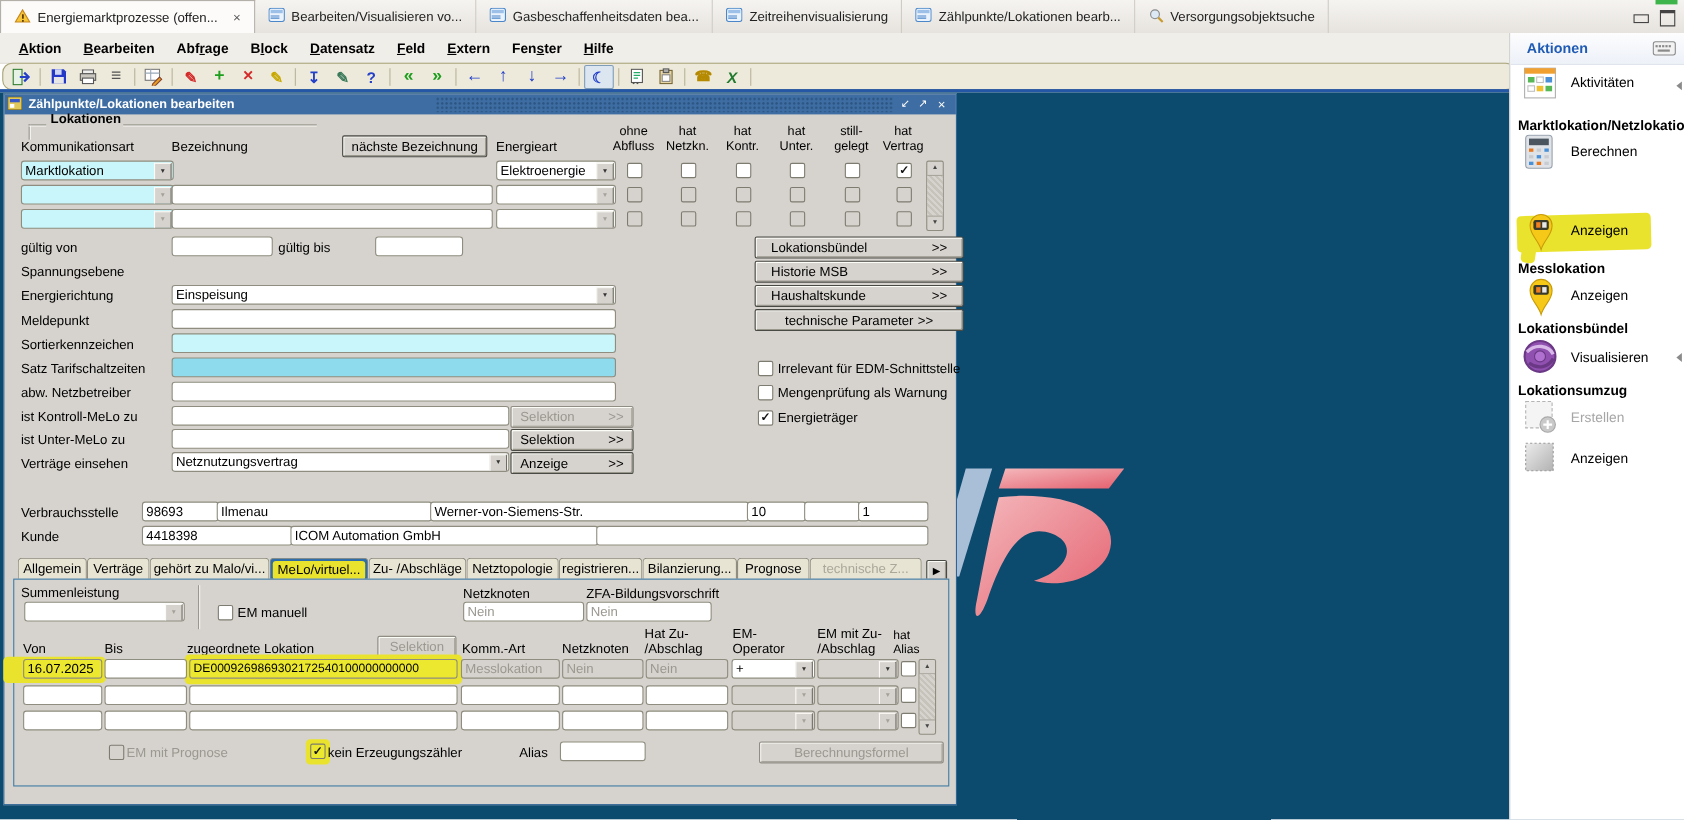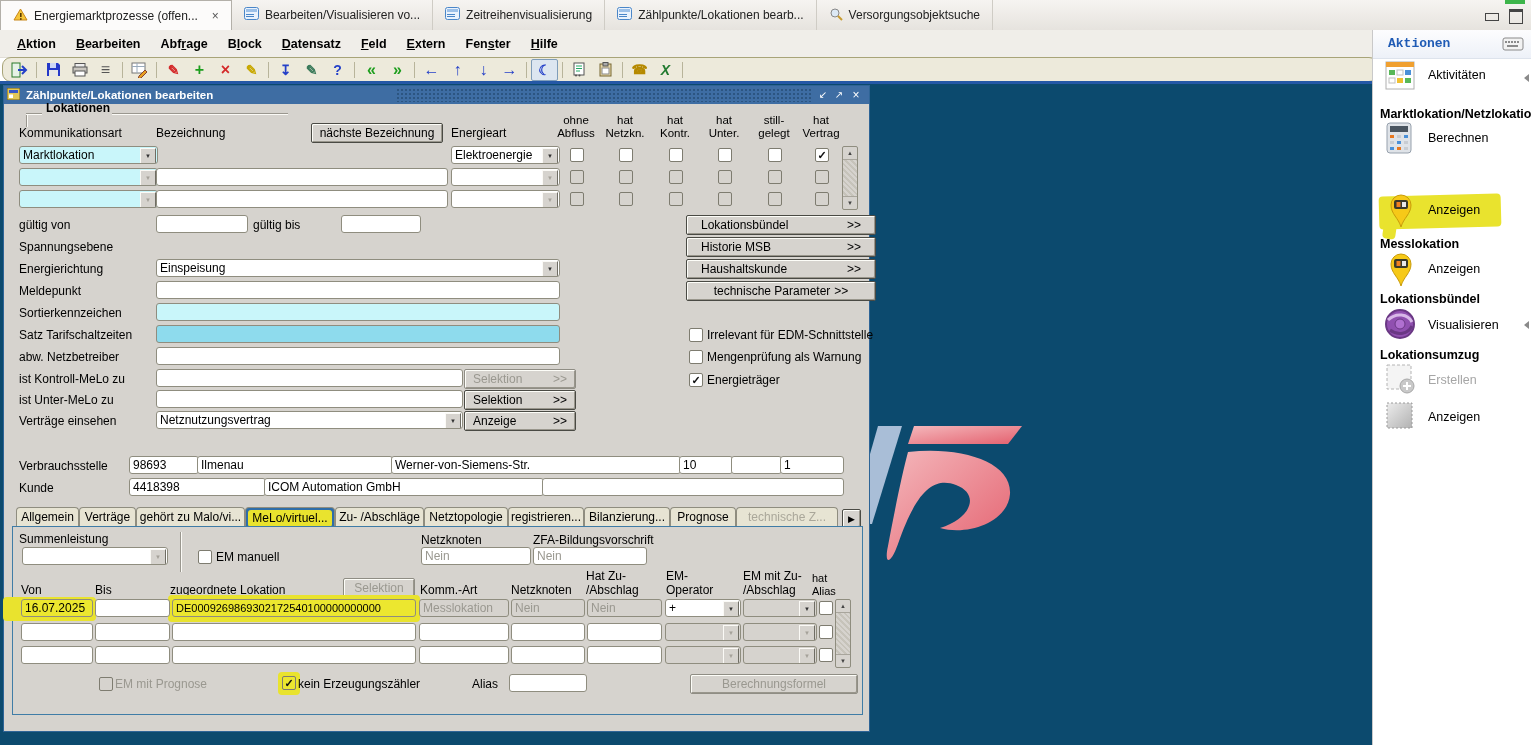--- a/index.html
+++ b/index.html
@@ -72,21 +72,21 @@
   .panel{position:absolute;left:8px;top:440px;width:849px;height:187px;border:1px solid #3f7ca6;background:#d6d3ce;}
   .sbv{position:absolute;width:14px;background:#d6d3ce;border:1px solid #8f8d7f;border-radius:2px;
        display:flex;flex-direction:column;}
   .sba{font-size:6px;text-align:center;height:12px;line-height:12px;color:#444;border-bottom:1px solid #a8a59c;}
   .sba.dn{border-top:1px solid #a8a59c;border-bottom:none;}
   .sbt{flex:1;background:repeating-linear-gradient(45deg,#d6d3ce 0 2px,#c6c3ba 2px 4px);}
   
   .sidebar{position:absolute;left:1372px;top:30px;width:159px;height:715px;background:#fff;
            border-left:1px solid #c9c9c9;overflow:hidden;}
   .sb-top{position:absolute;left:0;top:0;width:100%;height:28px;
-          background:linear-gradient(#fdfdfe,#edf1f8);border-bottom:1px solid #dde3ec;font-family:Liberation Mono, monospace;}
+          background:linear-gradient(#fdfdfe,#edf1f8);border-bottom:1px solid #dde3ec;}
   .sb-title{position:absolute;left:15px;top:6px;font-size:13px;font-weight:bold;color:#1f5bb5;}
   .sb-head{position:absolute;left:7px;font-size:12.5px;font-weight:bold;white-space:nowrap;}
   .sb-act{position:absolute;left:0;width:158px;height:40px;}
   .sb-ico{position:absolute;left:12px;top:0;}
   .sb-lbl{position:absolute;left:55px;top:8px;font-size:12.5px;width:96px;line-height:15px;}
   .sb-lbl.dis{color:#a6a6a6;}
   .tri{position:absolute;right:2px;top:14px;width:0;height:0;border-top:4px solid transparent;
        border-bottom:4px solid transparent;border-right:5px solid #8a8a8a;}
   
   .c-green{color:#1d9e1d}.c-red{color:#d42a2a}.c-blue{color:#2440c8}.c-yellow{color:#c8a800}
@@ -116,20 +116,28 @@
             <path d="M2 7.5h8M2 9.5h8" stroke="#4a86c8"></path>
           </svg></span>
       <span>Bearbeiten/Visualisieren vo...</span>
     </div>
     <div class="ttab">
       <span><svg width="15" height="13">
             <rect x="0.5" y="0.5" width="14" height="12" rx="2" fill="#eaf2fc" stroke="#4a86c8"></rect>
             <rect x="2" y="2" width="11" height="3" fill="#9cc0e8"></rect>
             <path d="M2 7.5h8M2 9.5h8" stroke="#4a86c8"></path>
           </svg></span>
+      <span>Gasbeschaffenheitsdaten bea...</span>
+    </div>
+    <div class="ttab">
+      <span><svg width="15" height="13">
+            <rect x="0.5" y="0.5" width="14" height="12" rx="2" fill="#eaf2fc" stroke="#4a86c8"></rect>
+            <rect x="2" y="2" width="11" height="3" fill="#9cc0e8"></rect>
+            <path d="M2 7.5h8M2 9.5h8" stroke="#4a86c8"></path>
+          </svg></span>
       <span>Zeitreihenvisualisierung</span>
     </div>
     <div class="ttab">
       <span><svg width="15" height="13">
             <rect x="0.5" y="0.5" width="14" height="12" rx="2" fill="#eaf2fc" stroke="#4a86c8"></rect>
             <rect x="2" y="2" width="11" height="3" fill="#9cc0e8"></rect>
             <path d="M2 7.5h8M2 9.5h8" stroke="#4a86c8"></path>
           </svg></span>
       <span>Zählpunkte/Lokationen bearb...</span>
     </div>

